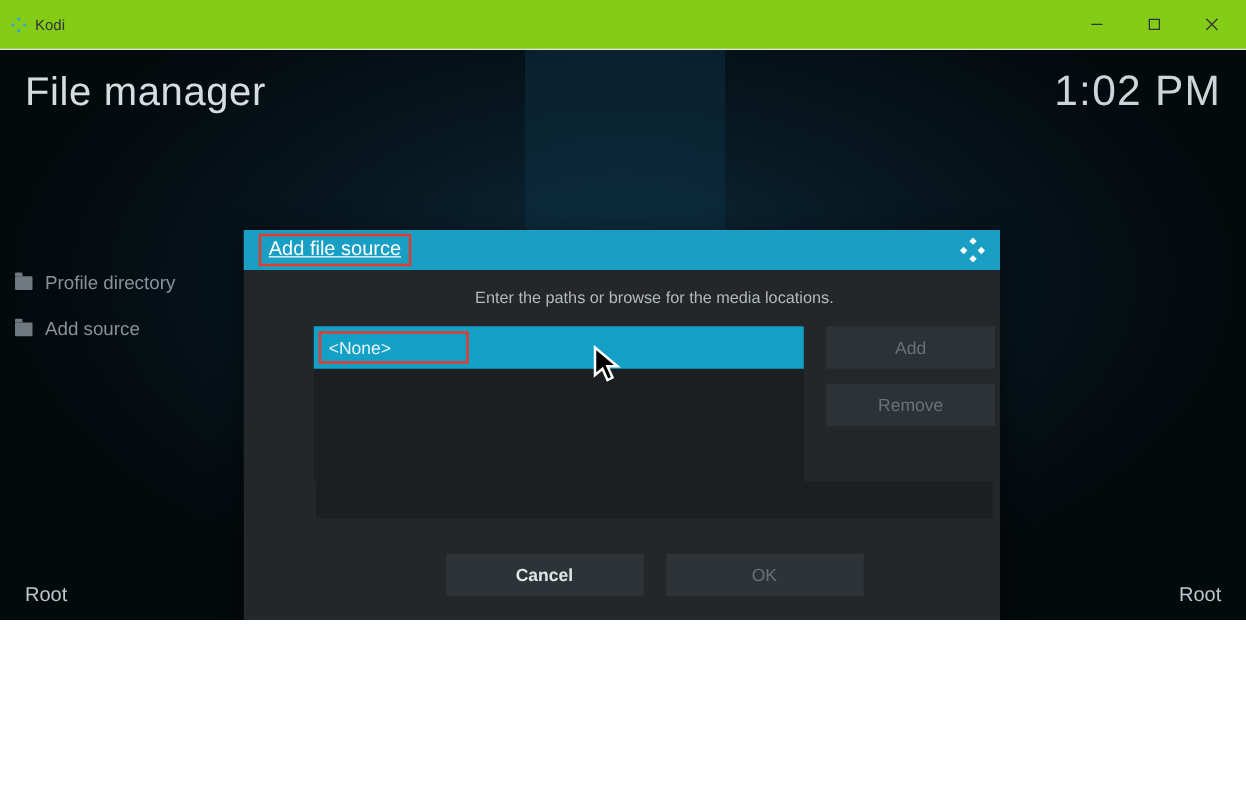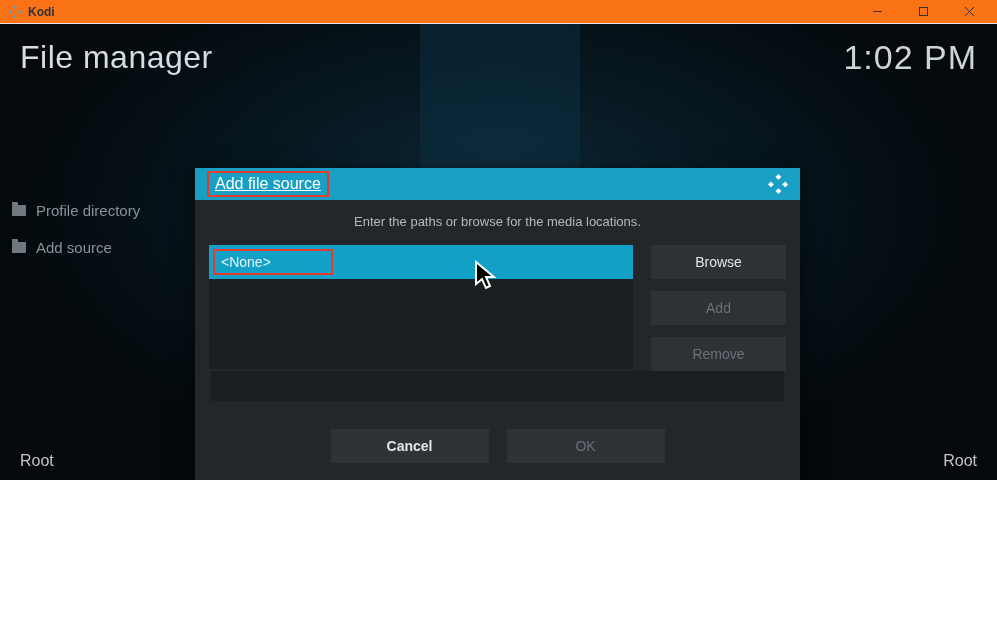--- a/index.html
+++ b/index.html
@@ -10,27 +10,26 @@
     }
     body {
       width: 997px;
       height: 628px;
       background: #fff;
       overflow: hidden;
       position: relative;
     }
     
     .titlebar {
-      height: 24px;
-      background: #f97316;
+      height: 40px;
+      background: #84cc16;
       display: flex;
       align-items: center;
       padding: 0 8px;
       border-bottom: 1px solid #e5e5e5;
-      font-weight: bold;
     }
     .titlebar-icon {
       width: 14px;
       height: 14px;
       margin-right: 6px;
       display: flex;
       align-items: center;
       justify-content: center;
     }
     .titlebar-title {
@@ -169,21 +168,22 @@
       color: #fff;
       font-size: 16px;
       font-weight: 400;
       text-decoration: underline;
     }
     .dialog-logo {
       width: 20px;
       height: 20px;
     }
     .dialog-body {
-      padding: 14px 14px 20px 14px;
+      padding: 14px 4px 20px 14px;
+      margin-left: 42px;
     }
     .dialog-instruction {
       text-align: center;
       color: #b2b9bd;
       font-size: 13px;
       margin-bottom: 16px;
     }
     .paths-row {
       display: flex;
       gap: 18px;
@@ -356,21 +356,20 @@
 
       <div class="paths-row">
         <div class="paths-box">
           <div class="path-selected">
             <span class="redbox-none">
               <span>&lt;None&gt;</span>
             </span>
           </div>
         </div>
         <div class="side-buttons">
-          <div class="btn">Browse</div>
           <div class="btn disabled">Add</div>
           <div class="btn disabled">Remove</div>
         </div>
       </div>
 
       <div class="name-input"></div>
 
       <div class="dialog-buttons">
         <div class="dlg-btn cancel">Cancel</div>
         <div class="dlg-btn ok">OK</div>

